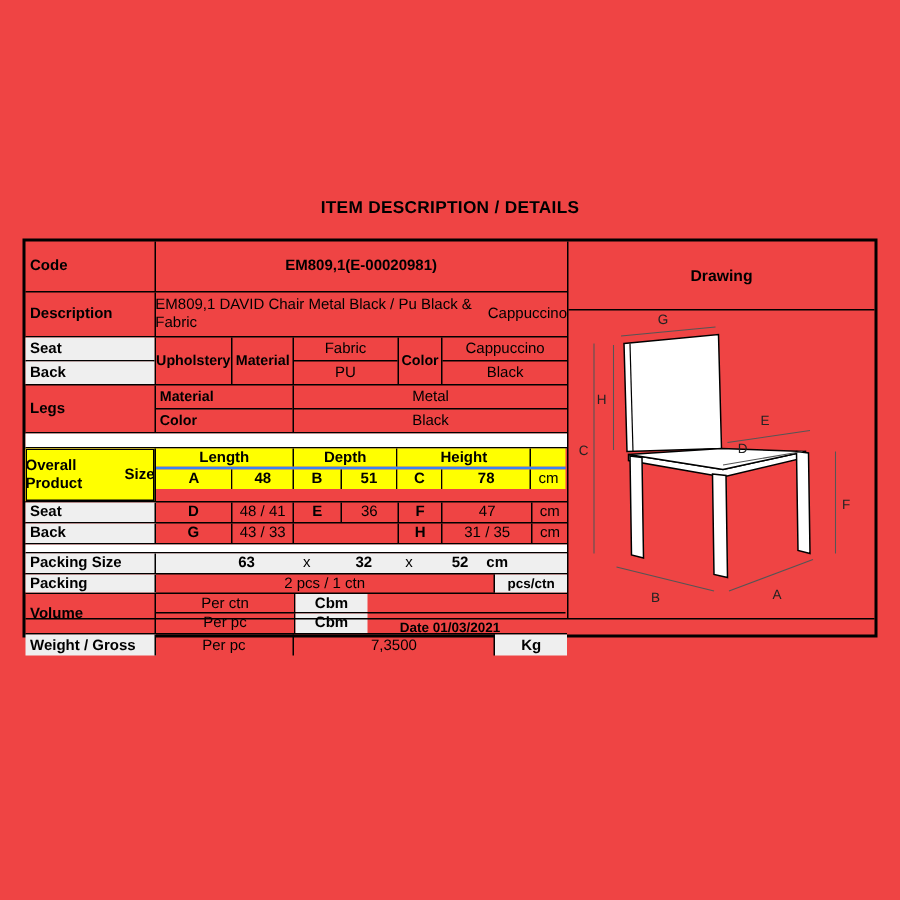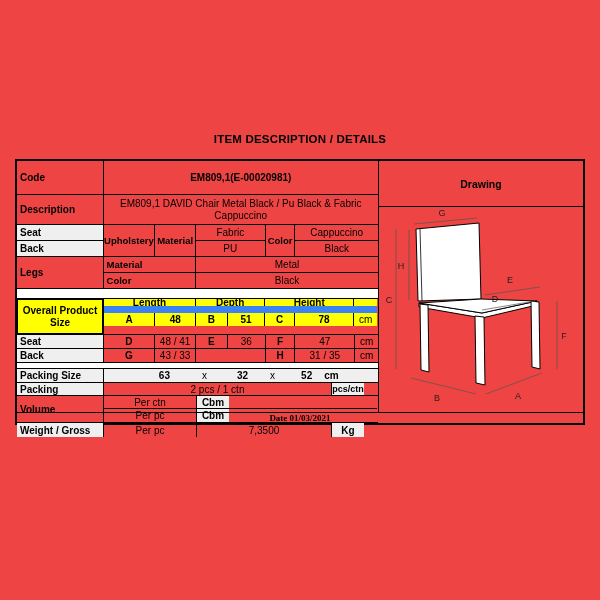--- a/index.html
+++ b/index.html
@@ -16,39 +16,39 @@
   .cell{box-sizing:border-box;border-right:1px solid #000;display:flex;
         align-items:center;justify-content:center;font-size:10px;overflow:hidden;}
   .lab{justify-content:flex-start;padding-left:3px;}
   .last{border-right:none;}
   .b{font-weight:bold;}
   .g{background:#efefef;}
   .y{background:#ffff00;}
   .w87{width:87px}.w52{width:52px}.w41{width:41px}.w70{width:70px}.w30{width:30px}
   .w83{width:83px}.w93{width:93px}.w183{width:183px}.w276{width:276px}
   .w32{width:32px}.w38{width:38px}.w60{width:60px}.w23{width:23px}
-  .w135{width:135px}.w48{width:32px}.w228{width:228px}.w90{width:90px}
+  .w135{width:135px}.w48{width:48px}.w228{width:228px}.w90{width:90px}
   .col{display:flex;flex-direction:column;box-sizing:border-box;border-right:1px solid #000;}
   .sub{box-sizing:border-box;border-bottom:1px solid #000;display:flex;
        align-items:center;justify-content:center;font-size:10px;}
   .sub:last-child{border-bottom:none;}
   .sub.lab{justify-content:flex-start;padding-left:3px;}
   .s16{height:16px}.s14{height:14px}
   .thickL{box-shadow:inset 0 0 0 1px #000;}
-  .two{flex-direction:column;line-height:12px;}
+  .two{flex-direction:row;line-height:12px;}
   .gapRow{box-sizing:border-box;border-bottom:1px solid #000;background:#fff;}
   .pspread{display:flex;align-items:center;font-size:10px;}
   .pspread span{display:inline-block;}
   .dpanel{position:absolute;left:361px;top:0;right:0;bottom:11px;
           border-left:1px solid #000;box-sizing:border-box;}
   .dhead{height:46px;line-height:46px;text-align:center;font-size:10.5px;
          border-bottom:1px solid #000;box-sizing:border-box;}
   .daterow{position:absolute;left:0;right:0;bottom:0;height:11px;
            border-top:1px solid #000;box-sizing:border-box;text-align:center;
-           font-size:9px;font-weight:bold;line-height:10px;font-family:Liberation Serif, serif;}
+           font-size:9px;font-weight:bold;line-height:10px;}
   .dims{font-size:9px;fill:#222;font-family:"Liberation Sans",sans-serif;}
   .ln{stroke:#555;stroke-width:0.7;}
   .ch{stroke:#000;stroke-width:1;fill:#fff;}
 </style>
 </head>
 <body>
 
 <div class="sheet">
   <div class="title">ITEM DESCRIPTION / DETAILS</div>
 
@@ -100,21 +100,21 @@
       </div>
 
       <div class="gapRow h11"></div>
 
       <div class="row h28">
         <div class="cell two b y w87 thickL">
           <div>Overall Product</div>
           <div>Size</div>
         </div>
         <div class="col last" style="border-right:none;width:273px">
-          <div class="row s14" style="border-bottom:7px solid #3b82f6">
+          <div class="row s14" style="border-bottom:2px solid #3b82f6">
             <div class="cell b y w93">Length</div>
             <div class="cell b y w70">Depth</div>
             <div class="cell b y w90">Height</div>
             <div class="cell y w23 last"></div>
           </div>
           <div class="row" style="height:13px;border-bottom:none">
             <div class="cell b y w52">A</div>
             <div class="cell b y w41">48</div>
             <div class="cell b y w32">B</div>
             <div class="cell b y w38">51</div>

